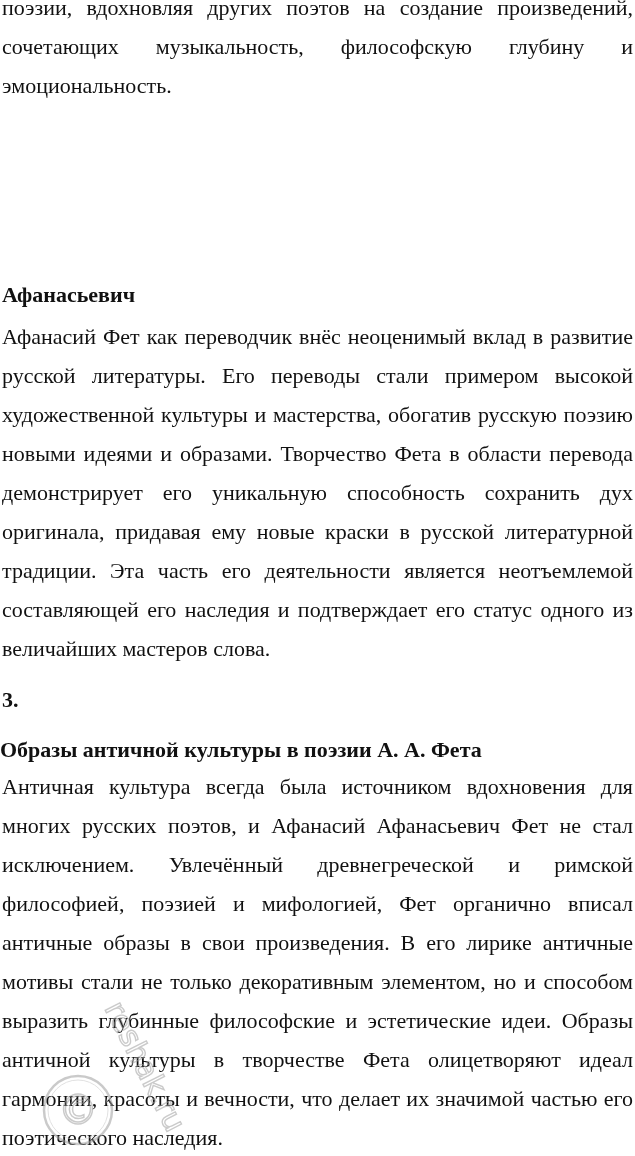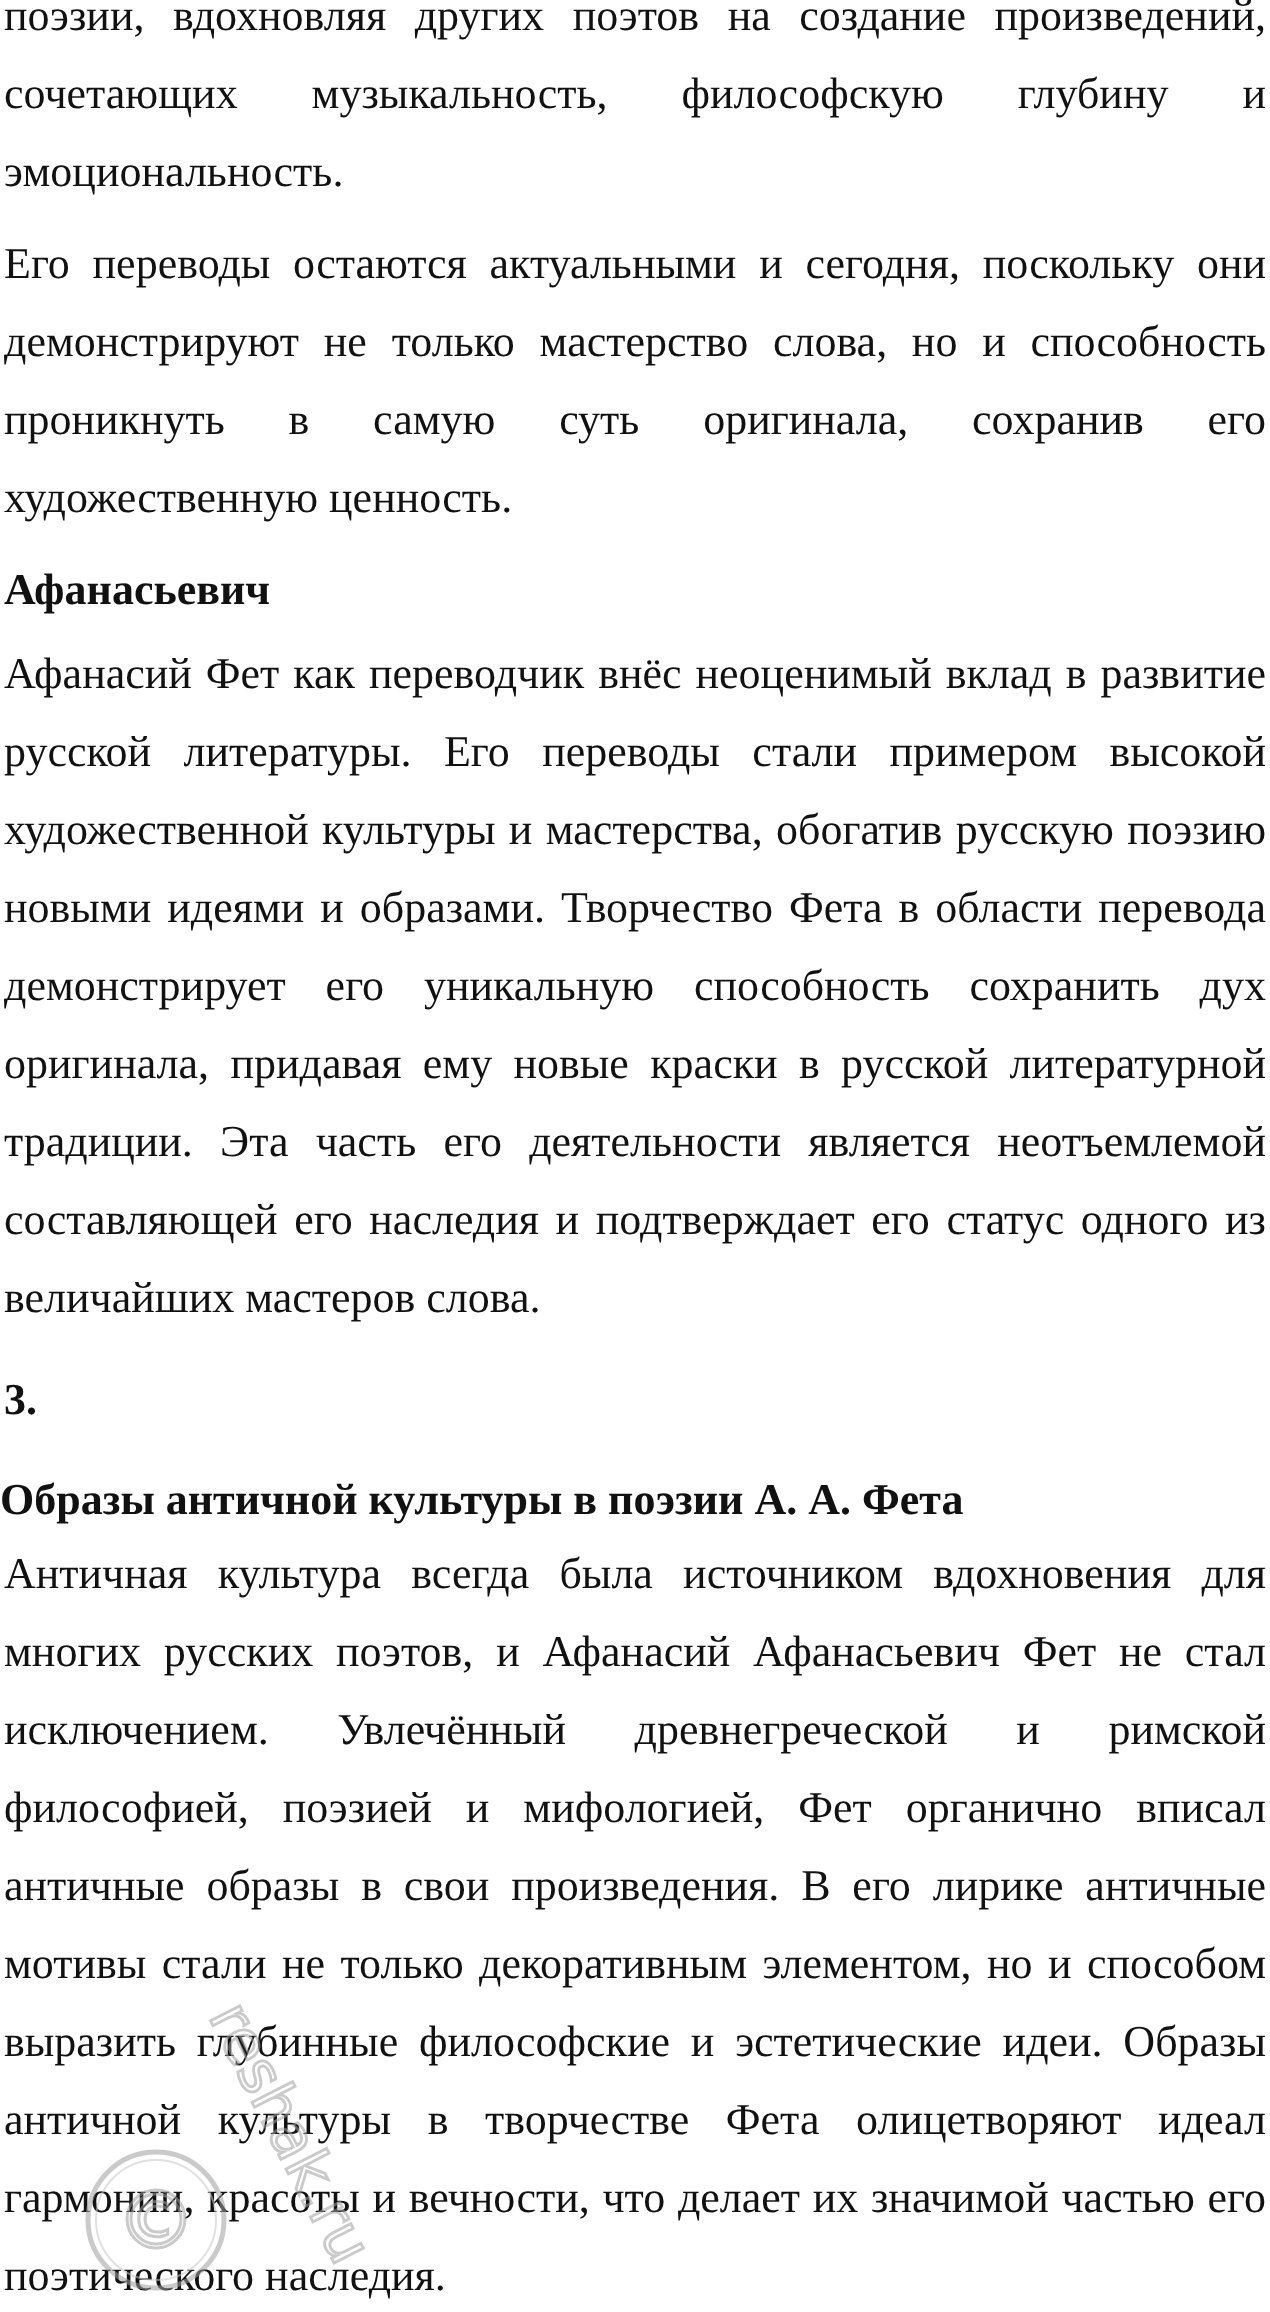--- a/index.html
+++ b/index.html
@@ -57,21 +57,20 @@
     height: 100%;
   }
 </style>
 </head>
 <body>
 
 <div class="page">
 
   <p class="block para" style="top:-12px;">поэзии, вдохновляя других поэтов на создание произведений, сочетающих музыкальность, философскую глубину и эмоциональность.</p>
 
-  <p class="block para" style="top:112px;">Его переводы остаются актуальными и сегодня, поскольку они демонстрируют не только мастерство слова, но и способность проникнуть в самую суть оригинала, сохранив его художественную ценность.</p>
 
   <p class="block heading" style="top:275px;">Афанасьевич</p>
 
   <p class="block para" style="top:317px;">Афанасий Фет как переводчик внёс неоценимый вклад в развитие русской литературы. Его переводы стали примером высокой художественной культуры и мастерства, обогатив русскую поэзию новыми идеями и образами. Творчество Фета в области перевода демонстрирует его уникальную способность сохранить дух оригинала, придавая ему новые краски в русской литературной традиции. Эта часть его деятельности является неотъемлемой составляющей его наследия и подтверждает его статус одного из величайших мастеров слова.</p>
 
   <p class="block heading" style="top:680px;">3.</p>
 
   <p class="block heading-center" style="top:730px;">Образы античной культуры в поэзии А. А. Фета</p>
 
   <p class="block para" style="top:767px;">Античная культура всегда была источником вдохновения для многих русских поэтов, и Афанасий Афанасьевич Фет не стал исключением. Увлечённый древнегреческой и римской философией, поэзией и мифологией, Фет органично вписал античные образы в свои произведения. В его лирике античные мотивы стали не только декоративным элементом, но и способом выразить глубинные философские и эстетические идеи. Образы античной культуры в творчестве Фета олицетворяют идеал гармонии, красоты и вечности, что делает их значимой частью его поэтического наследия.</p>

